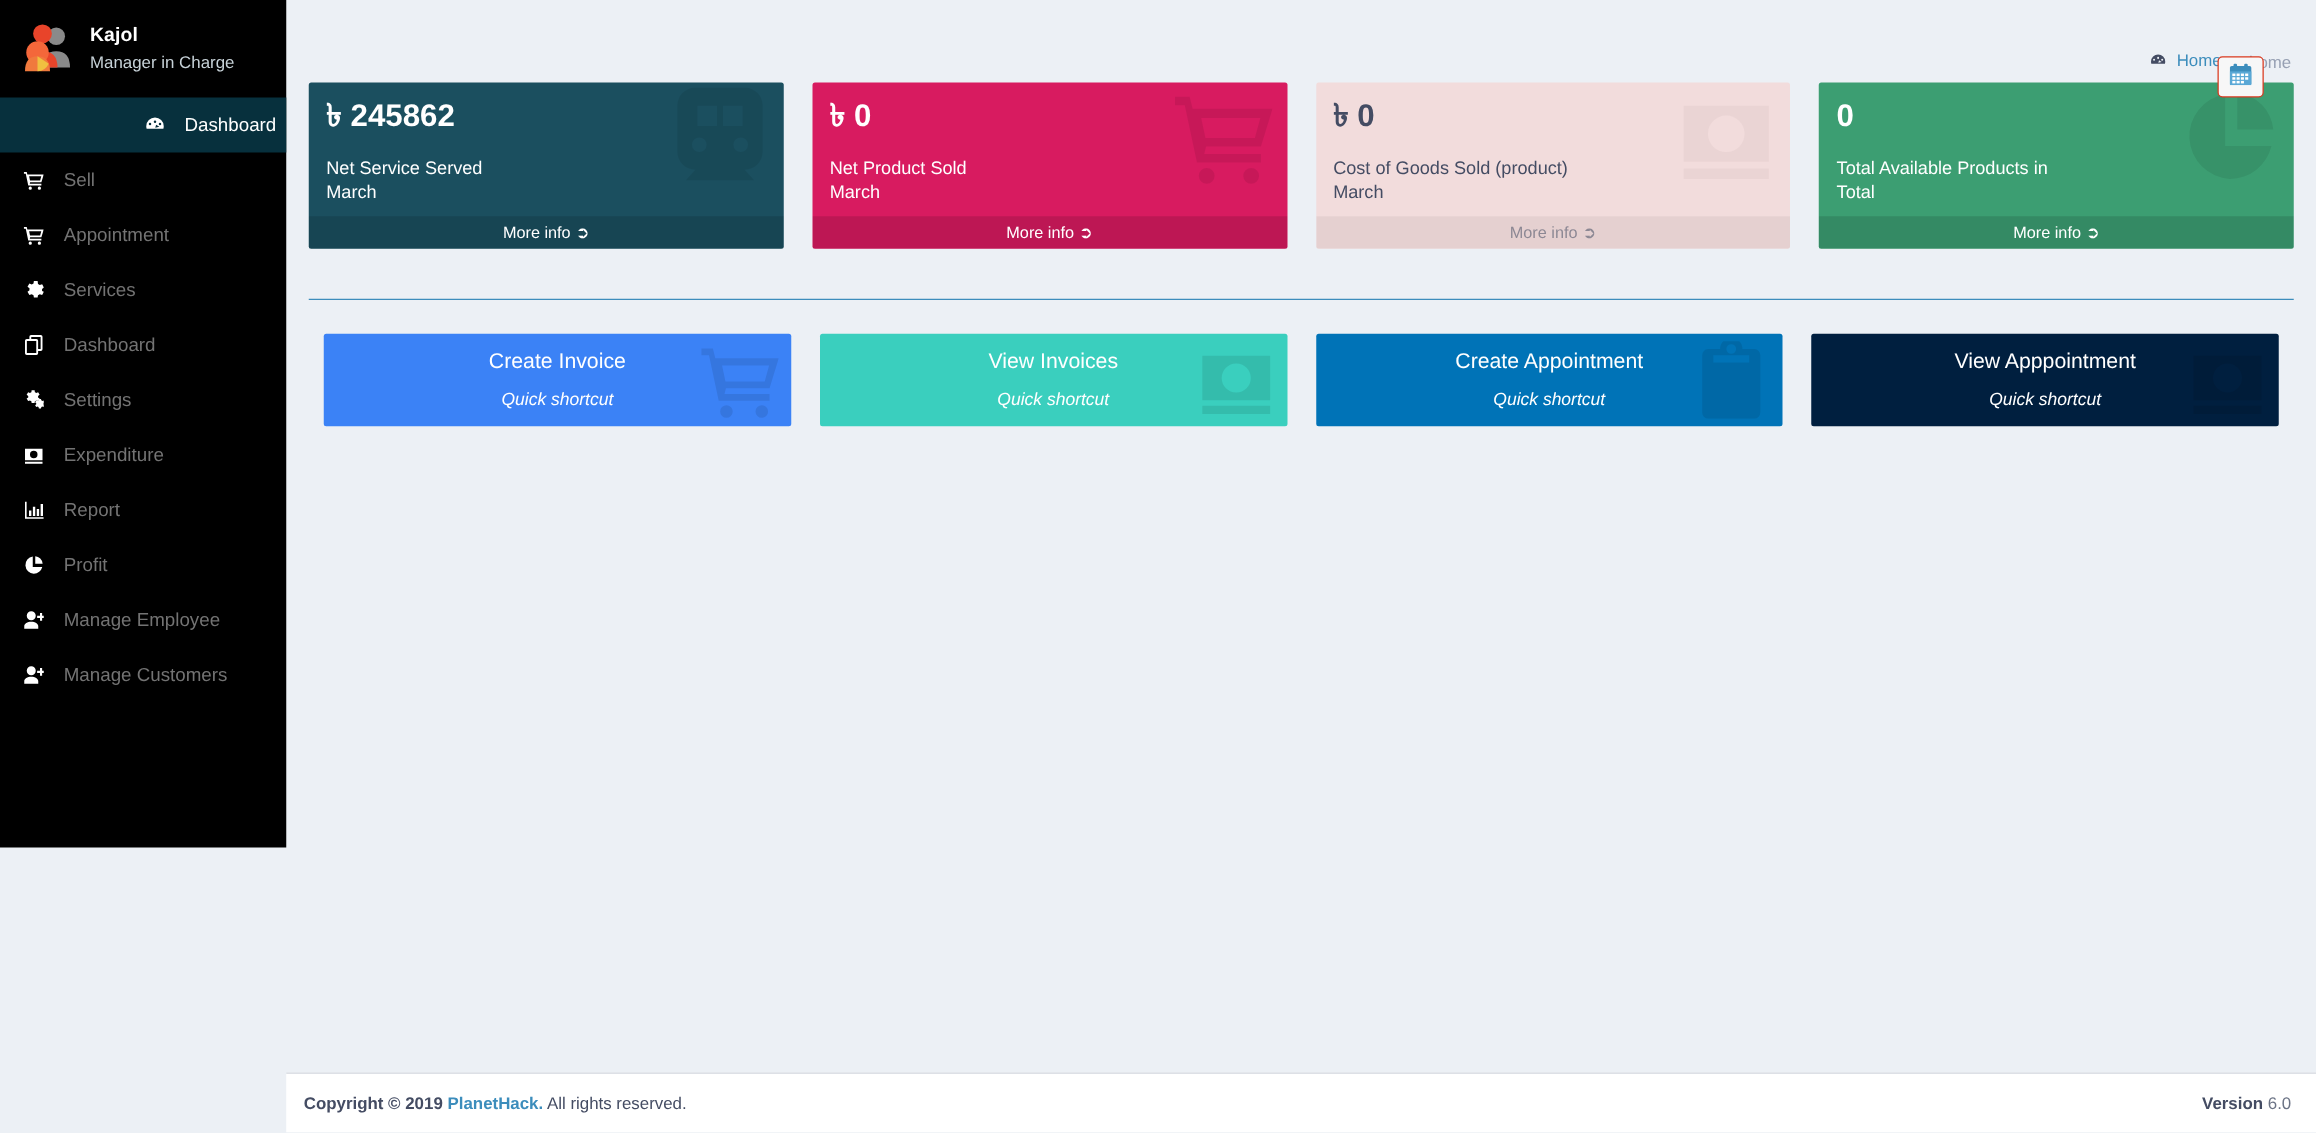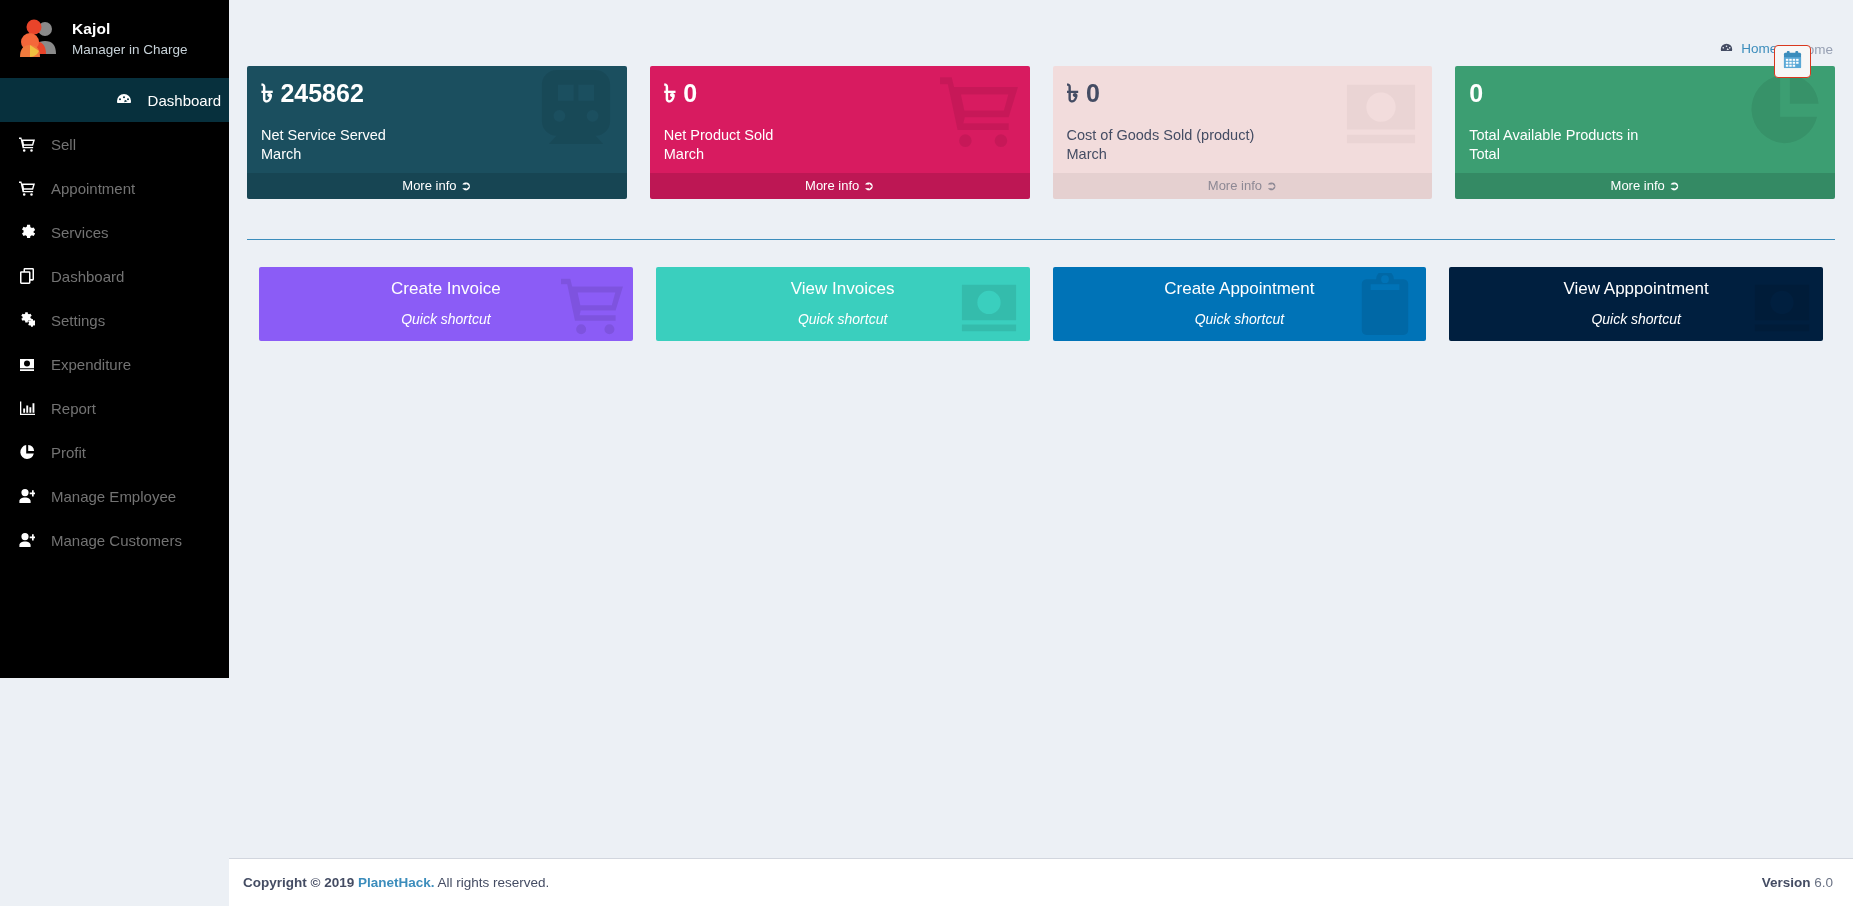--- a/index.html
+++ b/index.html
@@ -366,21 +366,21 @@
                 <div>Total</div>
               </div>
             </div>
             <a class="stat-footer"><span>More info</span><span class="arrow">➲</span></a>
           </div>
         </div>
 
       <hr class="divider">
 
       <div class="short-row" id="short-row">
-          <div class="short-box" style="background: #8b5cf6;">
+          <div class="short-box" style="background: #3b82f6;">
             <span class="short-icon"><svg width="62" height="62" viewBox="0 0 16 16" fill="rgba(0,0,0,.30)">
                 <path d="M0 1.5h2.4l.5 2H16l-1.9 6.2H5.1l-.3 1.2h9.3v1.4H3.6L1.6 2.9H0zM4.3 5 5 8.3h8.1L14 5zM5.2 13.2a1.3 1.3 0 1 1 0 2.6 1.3 1.3 0 0 1 0-2.6zm7.3 0a1.3 1.3 0 1 1 0 2.6 1.3 1.3 0 0 1 0-2.6z"></path>
               </svg></span>
             <div class="short-body">
               <div class="short-title">Create Invoice</div>
               <div class="short-sub">Quick shortcut</div>
             </div>
           </div>
           <div class="short-box" style="background: rgb(58, 207, 190);">
             <span class="short-icon"><svg width="62" height="62" viewBox="0 0 16 16" fill="rgba(0,0,0,.30)">

